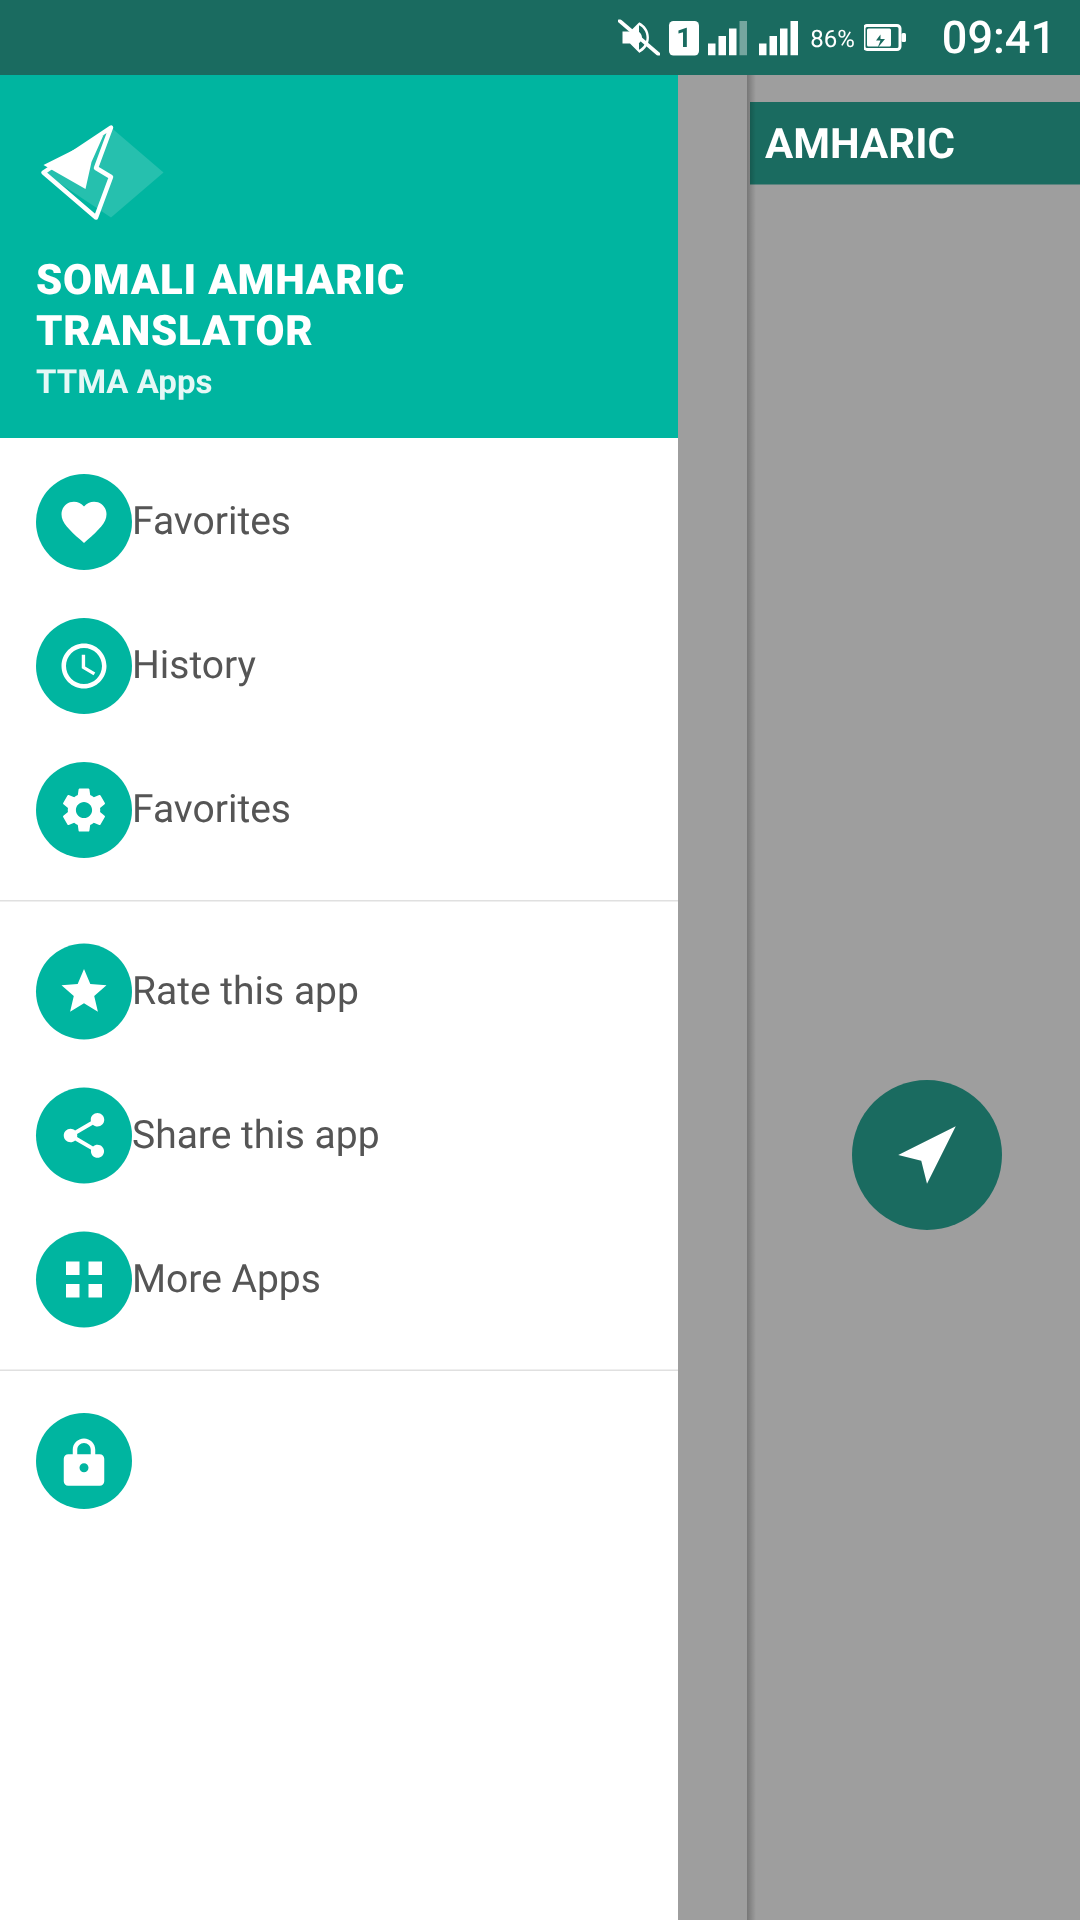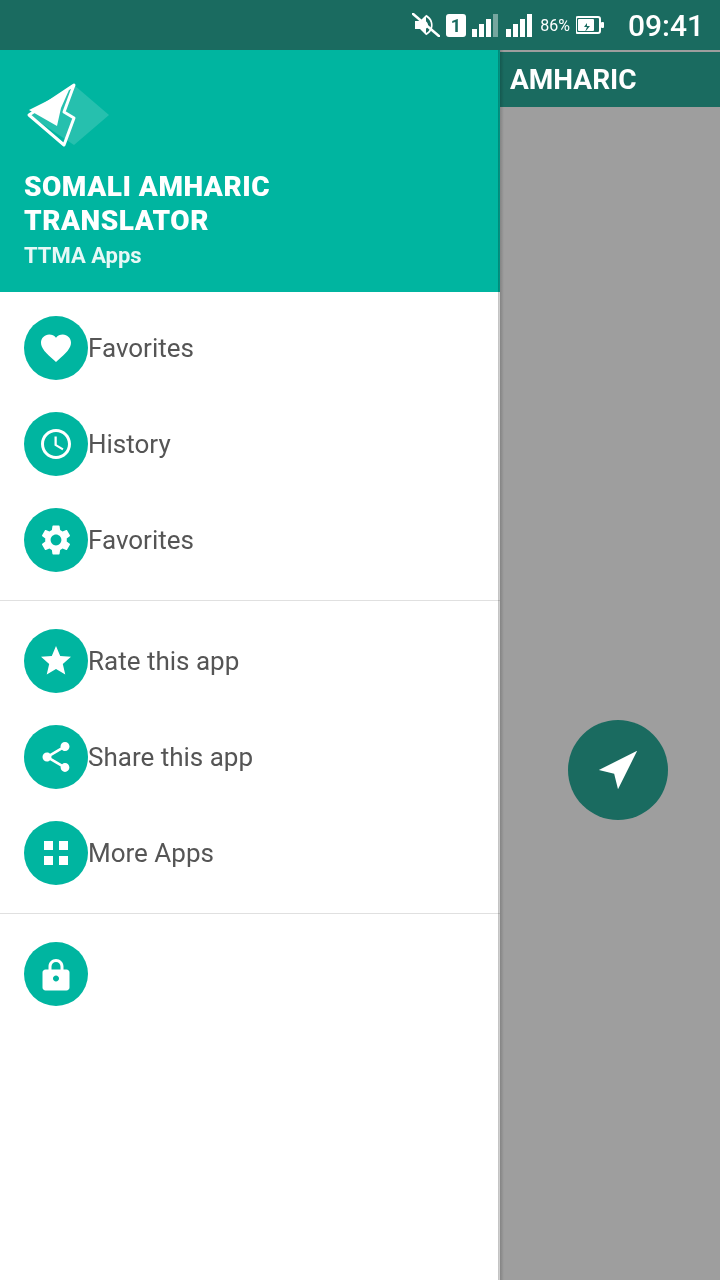--- a/index.html
+++ b/index.html
@@ -30,21 +30,21 @@
       display: flex;
       align-items: center;
       gap: 6px;
     }
 
     
     .drawer {
       position: absolute;
       top: 50px;
       left: 0;
-      width: 500px;
+      width: 452px;
       height: 1230px;
       background: white;
       z-index: 5;
       display: flex;
       flex-direction: column;
     }
 
     
     .drawer-header {
       background: #00b5a0;
@@ -158,21 +158,21 @@
         <rect x="25" y="7" width="3" height="6" rx="1" fill="white"></rect>
         <path d="M11 8l-3 4h3l-2 5 5-6h-3z" fill="#1a6b60"></path>
       </svg>
 
       <span style="color:white;font-size:30px;font-weight:500;margin-left:18px;">09:41</span>
     </div>
   </div>
 
   <div style="position:absolute;top:50px;left:0;width:720px;height:1230px;background:#9e9e9e;z-index:1;"></div>
 
-  <div style="position:absolute;top:52px;left:500px;width:220px;height:55px;background:#1a6b60;z-index:6;display:flex;align-items:center;justify-content:flex-start;padding-left:10px;">
+  <div style="position:absolute;top:68px;left:500px;width:220px;height:55px;background:#1a6b60;z-index:6;display:flex;align-items:center;justify-content:flex-start;padding-left:10px;">
     <span style="color:white;font-size:28px;font-weight:bold;">AMHARIC</span>
   </div>
 
   <div style="position:absolute;top:720px;left:568px;width:100px;height:100px;border-radius:50%;background:#1a6b60;z-index:6;display:flex;align-items:center;justify-content:center;">
     <svg width="46" height="46" viewBox="0 0 24 24" fill="white">
       <path d="M2 12L22 2 12 22 10 14z"></path>
     </svg>
   </div>
 
   <div class="drawer">

